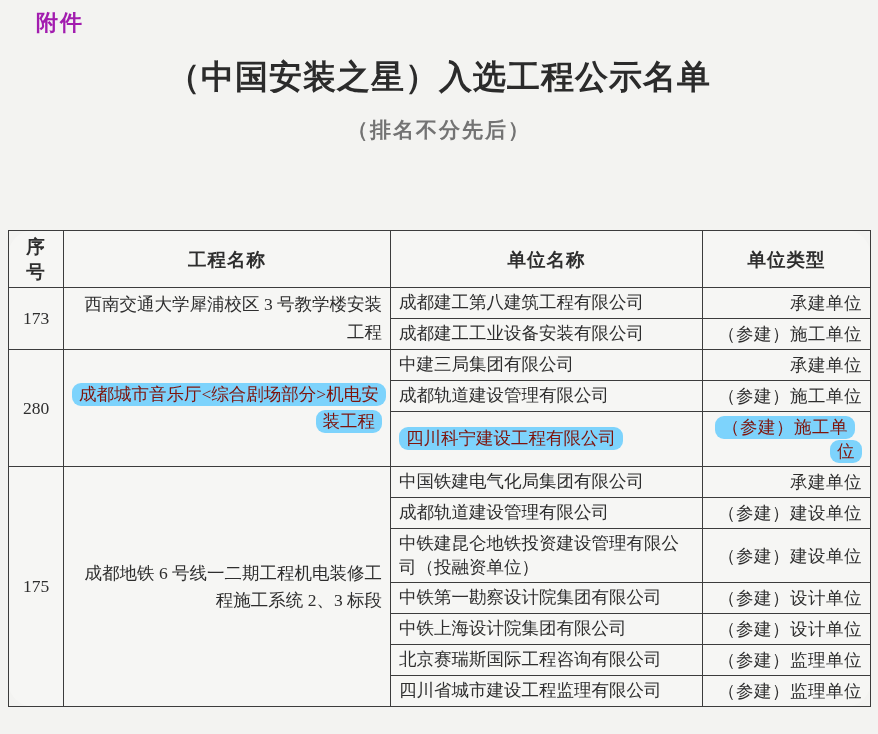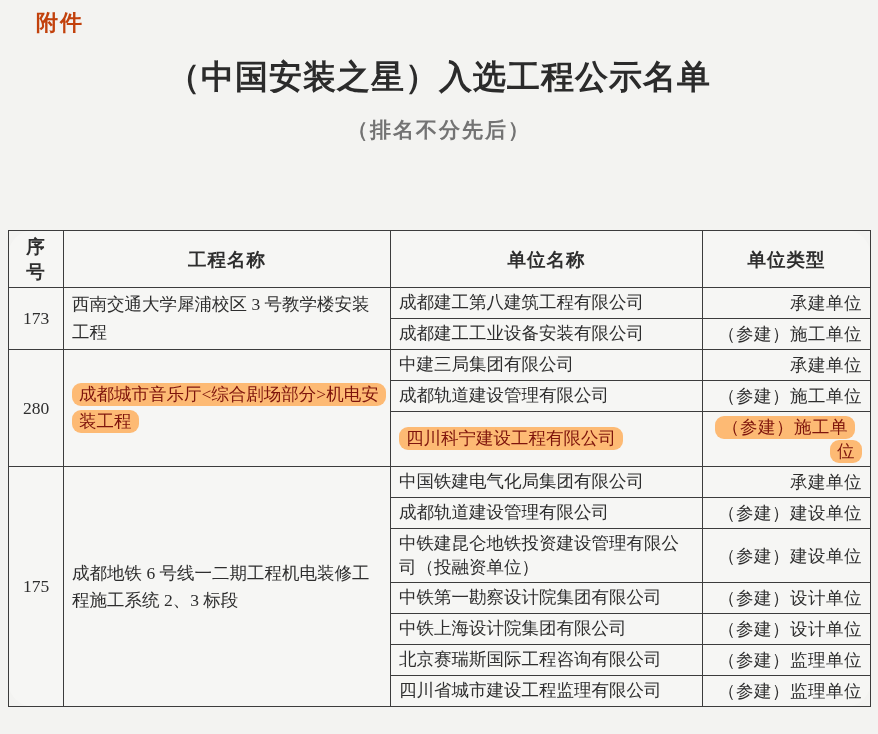--- a/index.html
+++ b/index.html
@@ -10,21 +10,21 @@
     color: #2e2e2e;
     overflow: hidden;
   }
   .page { position: relative; width: 878px; height: 734px; padding-top: 8px; }
 
   .attachment {
     margin-left: 36px;
     font-size: 22px;
     font-weight: bold;
     letter-spacing: 2px;
-    color: #c2410c;
+    color: #a21caf;
   }
   .title-block { text-align: center; margin-top: 12px; }
   .title-line {
     font-size: 33px;
     font-weight: bold;
     line-height: 1.65;
     letter-spacing: 1px;
     color: #2b2b2b;
   }
   .subtitle {
@@ -55,26 +55,26 @@
   }
   table.awards thead th {
     height: 54px;
     font-size: 18.5px;
     font-weight: bold;
     text-align: center;
     letter-spacing: 1px;
   }
   table.awards tbody tr { height: 31px; }
   td.col-no   { text-align: center; font-family: "Liberation Serif", serif; }
-  td.col-project { text-align: left; padding-left: 12px; line-height: 1.55; }
+  td.col-project { text-align: right; padding-left: 12px; line-height: 1.55; }
   td.col-unit { text-align: left; padding-left: 12px; line-height: 1.35; }
   td.col-type { text-align: right; letter-spacing: 0.5px; }
 
   .hl {
-    background: #fdba74;
+    background: #7dd3fc;
     color: #7e140c;
     border-radius: 9px;
     padding: 1px 7px 2px 7px;
     box-decoration-break: clone;
     -webkit-box-decoration-break: clone;
   }
 
   .page-number {
     position: absolute;
     left: 0; right: 0;

